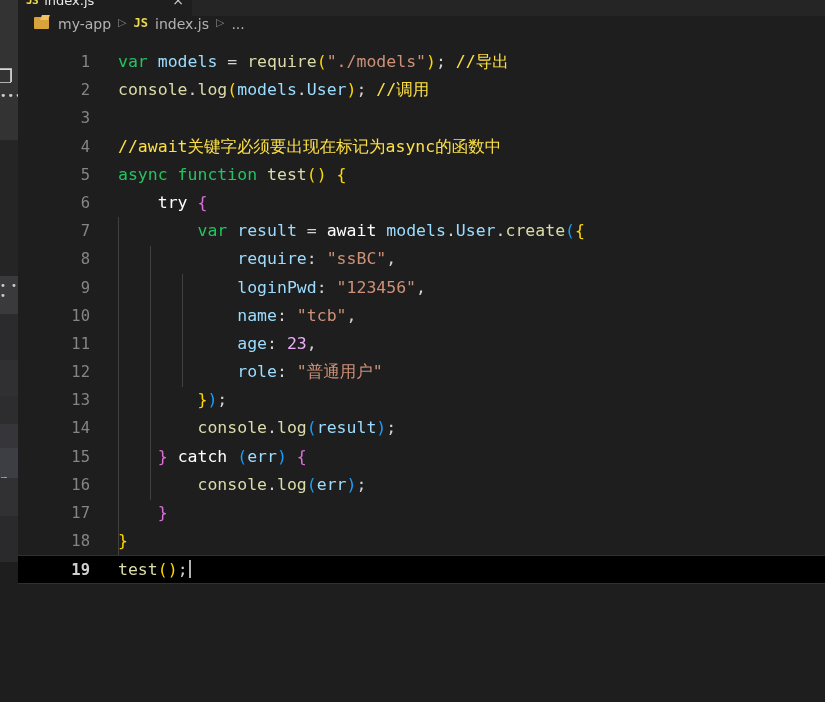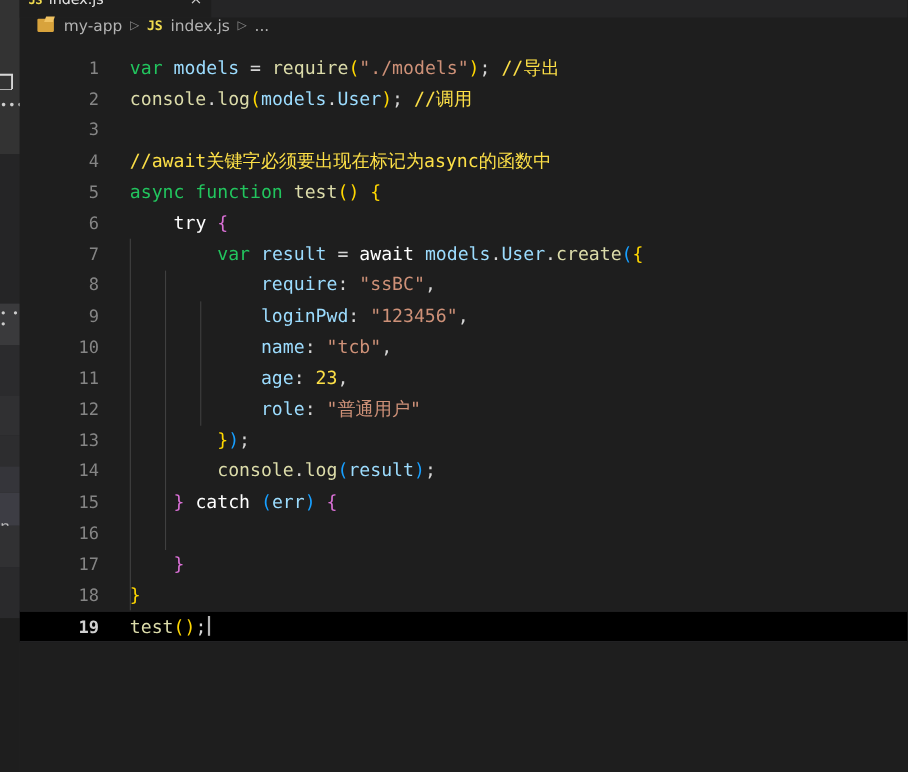--- a/index.html
+++ b/index.html
@@ -115,21 +115,21 @@
   
   .guides{position:absolute;left:0;top:0;width:807px;height:100%;pointer-events:none;}
   .guide{position:absolute;width:1px;background:#404040;}
 
   
   .kw{color:#22c55e;}
   .kw2{color:#ffffff;}
   .var{color:#9cdcfe;}
   .fn{color:#dcdcaa;}
   .str{color:#ce9178;}
-  .num{color:#fde047;}
+  .num{color:#f0abfc;}
   .cmt{color:#fde047;}
   .pun{color:#d4d4d4;}
   .op{color:#d4d4d4;}
   .brk1{color:#ffd700;}
   .brk2{color:#da70d6;}
   .brk3{color:#179fff;}
   .plain{color:#d4d4d4;}
 
   .caret{
     display:inline-block;width:2px;height:18px;background:#d4d4d4;
@@ -200,20 +200,20 @@
         <div class="row"><div class="gutter">6</div><div class="line"><span class="plain">    </span><span class="kw2">try</span><span class="plain"> </span><span class="brk2">{</span></div></div>
         <div class="row"><div class="gutter">7</div><div class="line"><span class="plain">        </span><span class="kw">var</span><span class="plain"> </span><span class="var">result</span><span class="plain"> </span><span class="op">=</span><span class="plain"> </span><span class="kw2">await</span><span class="plain"> </span><span class="var">models</span><span class="pun">.</span><span class="var">User</span><span class="pun">.</span><span class="fn">create</span><span class="brk3">(</span><span class="brk1">{</span></div></div>
         <div class="row"><div class="gutter">8</div><div class="line"><span class="plain">            </span><span class="var">require</span><span class="pun">:</span><span class="plain"> </span><span class="str">"ssBC"</span><span class="pun">,</span></div></div>
         <div class="row"><div class="gutter">9</div><div class="line"><span class="plain">            </span><span class="var">loginPwd</span><span class="pun">:</span><span class="plain"> </span><span class="str">"123456"</span><span class="pun">,</span></div></div>
         <div class="row"><div class="gutter">10</div><div class="line"><span class="plain">            </span><span class="var">name</span><span class="pun">:</span><span class="plain"> </span><span class="str">"tcb"</span><span class="pun">,</span></div></div>
         <div class="row"><div class="gutter">11</div><div class="line"><span class="plain">            </span><span class="var">age</span><span class="pun">:</span><span class="plain"> </span><span class="num">23</span><span class="pun">,</span></div></div>
         <div class="row"><div class="gutter">12</div><div class="line"><span class="plain">            </span><span class="var">role</span><span class="pun">:</span><span class="plain"> </span><span class="str">"普通用户"</span></div></div>
         <div class="row"><div class="gutter">13</div><div class="line"><span class="plain">        </span><span class="brk1">}</span><span class="brk3">)</span><span class="pun">;</span></div></div>
         <div class="row"><div class="gutter">14</div><div class="line"><span class="plain">        </span><span class="fn">console</span><span class="pun">.</span><span class="fn">log</span><span class="brk3">(</span><span class="var">result</span><span class="brk3">)</span><span class="pun">;</span></div></div>
         <div class="row"><div class="gutter">15</div><div class="line"><span class="plain">    </span><span class="brk2">}</span><span class="plain"> </span><span class="kw2">catch</span><span class="plain"> </span><span class="brk3">(</span><span class="var">err</span><span class="brk3">)</span><span class="plain"> </span><span class="brk2">{</span></div></div>
-        <div class="row"><div class="gutter">16</div></div>
+        <div class="row"><div class="gutter">16</div><div class="line"><span class="plain">        </span><span class="fn">console</span><span class="pun">.</span><span class="fn">log</span><span class="brk3">(</span><span class="var">err</span><span class="brk3">)</span><span class="pun">;</span></div></div>
         <div class="row"><div class="gutter">17</div><div class="line"><span class="plain">    </span><span class="brk2">}</span></div></div>
         <div class="row"><div class="gutter">18</div><div class="line"><span class="brk1">}</span></div></div>
         <div class="row active"><div class="gutter">19</div><div class="line"><span class="fn">test</span><span class="brk1">(</span><span class="brk1">)</span><span class="pun">;</span><span class="caret"></span></div></div>
       </div>
 
   </div>
 </div>
 
 </body></html>

